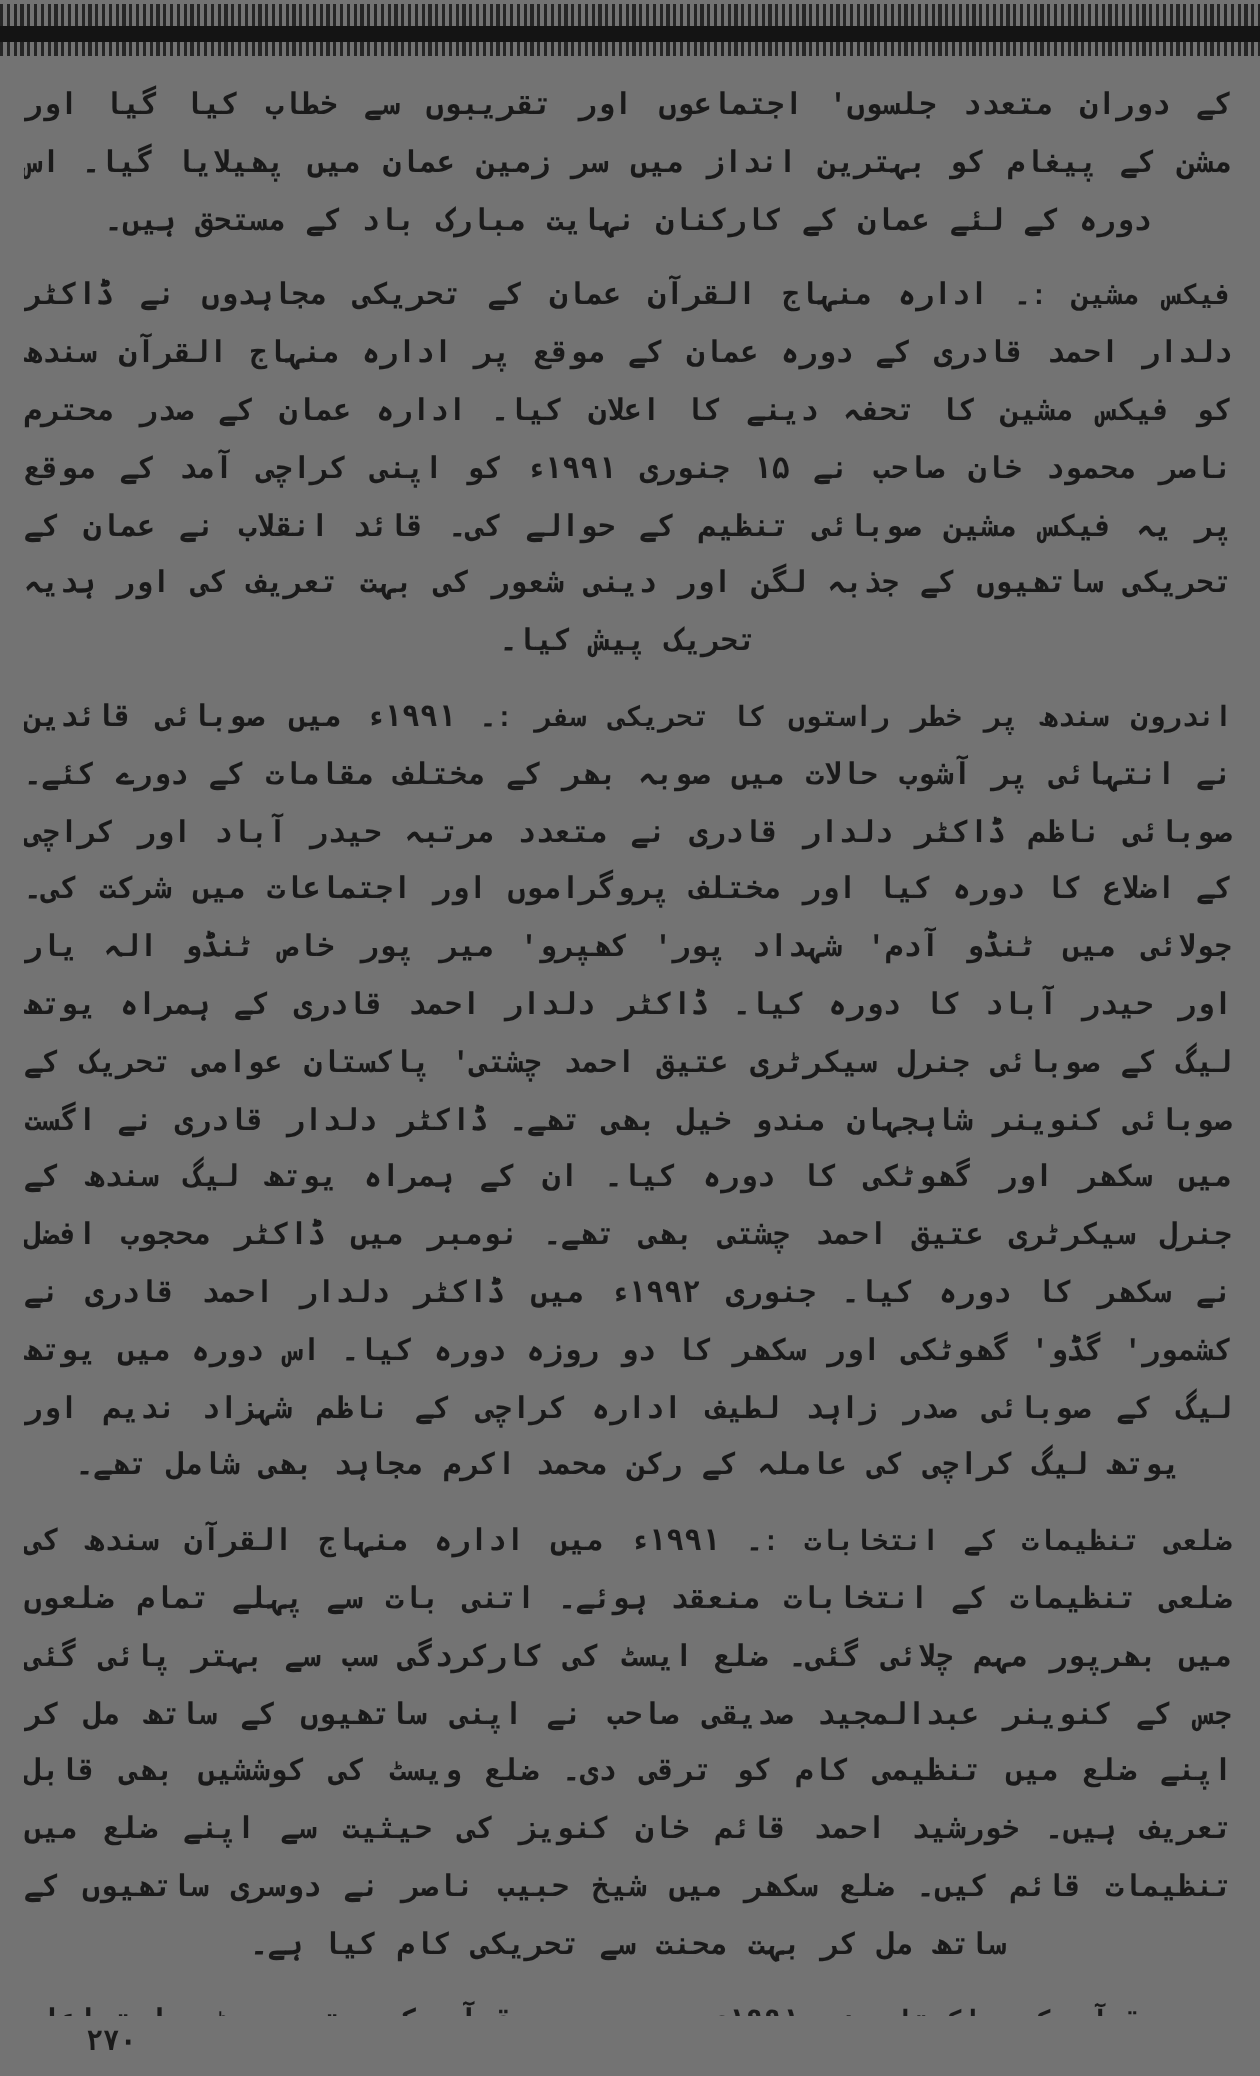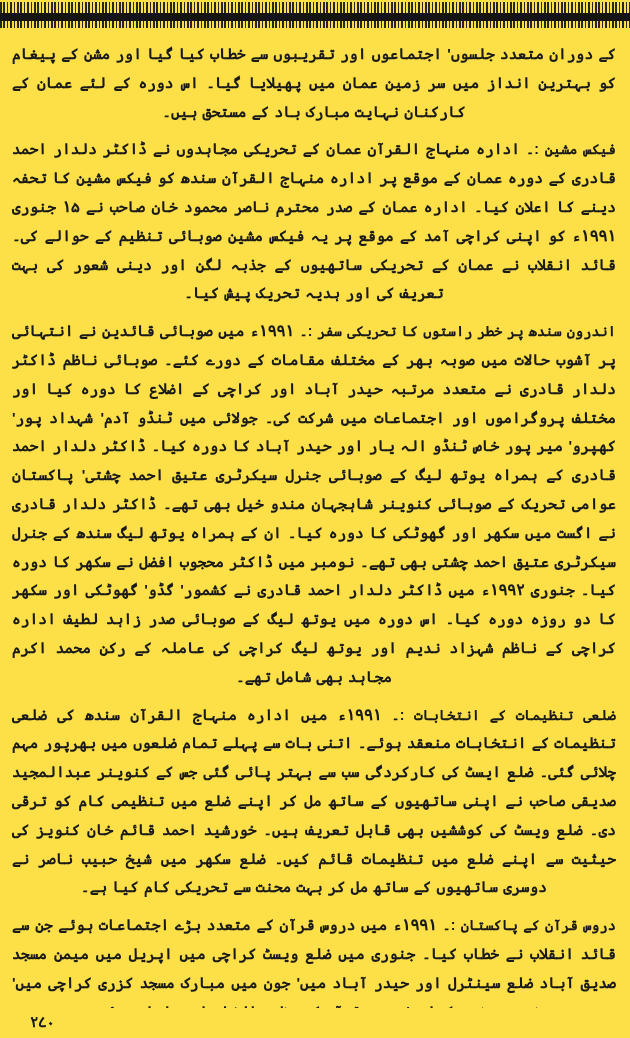--- a/index.html
+++ b/index.html
@@ -7,22 +7,22 @@
     padding: 0;
     width: 630px;
     height: 1038px;
     overflow: hidden;
     background: #ffffff;
   }
   .page {
     position: relative;
     width: 630px;
     height: 1038px;
-    background: #fde047;
-    font-family: Liberation Sans, sans-serif;
+    background: #737373;
+    font-family: Liberation Mono, monospace;
     color: #1a1a1a;
     direction: rtl;
   }
   .halftone {
     position: absolute;
     top: 2px;
     left: 0;
     width: 630px;
     height: 26px;
     background-image:
@@ -47,21 +47,21 @@
     word-spacing: 1px;
   }
   .para .sec-heading {
     font-size: 14px;
     font-weight: 700;
     letter-spacing: 0;
   }
   .pagenum {
     position: absolute;
     bottom: 8px;
-    left: 30px;
+    left: 43px;
     font-size: 14px;
     font-weight: 700;
     color: #1a1a1a;
     direction: rtl;
   }
 </style>
 </head>
 <body>
 
 <div class="page">

